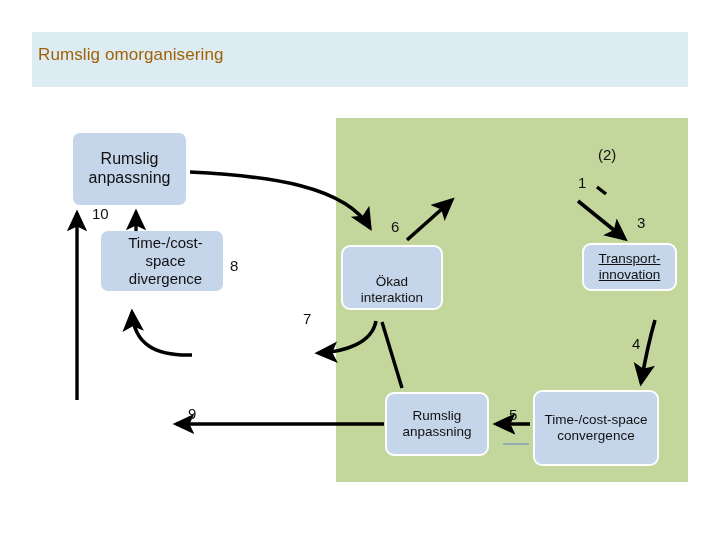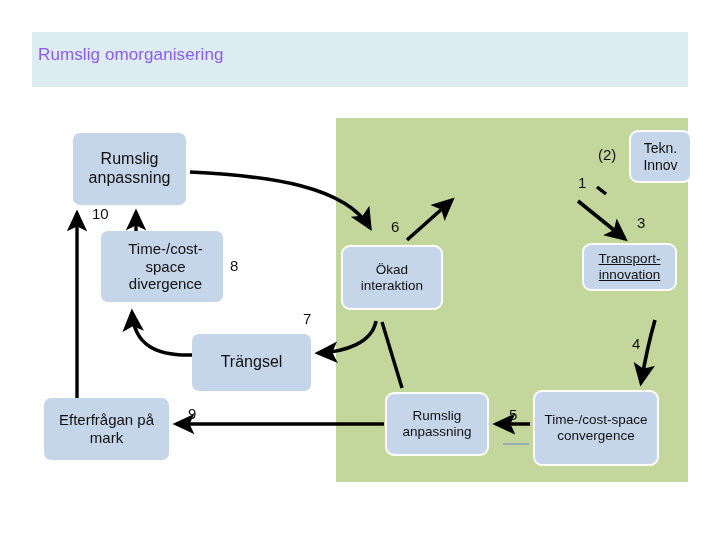--- a/index.html
+++ b/index.html
@@ -29,21 +29,21 @@
     top: 32px;
     width: 656px;
     height: 55px;
     background: #dcecf2;
   }
   #page-title {
     position: absolute;
     left: 38px;
     top: 45px;
     font-size: 17px;
-    color: #8b5cf6;
+    color: #a16207;
     letter-spacing: 0.1px;
     white-space: nowrap;
   }
 
   
   #green-panel {
     position: absolute;
     left: 336px;
     top: 118px;
     width: 352px;
@@ -70,21 +70,21 @@
     border-radius: 9px;
   }
   .node span { display: block; }
 
   
   #node-rumslig-anpassning-left {
     left: 73px; top: 133px; width: 113px; height: 72px;
     font-size: 16px;
   }
   #node-time-cost-divergence {
-    left: 101px; top: 231px; width: 122px; height: 71px;
+    left: 101px; top: 231px; width: 122px; height: 60px;
     font-size: 15px;
     padding-left: 11px;
   }
   #node-trangsel {
     left: 192px; top: 334px; width: 119px; height: 57px;
     font-size: 16px;
   }
   #node-efterfragan-pa-mark {
     left: 44px; top: 398px; width: 125px; height: 62px;
     font-size: 15px;
@@ -100,20 +100,21 @@
     font-size: 14px;
   }
   #node-transport-innovation {
     left: 582px; top: 243px; width: 95px; height: 48px;
     font-size: 13.5px;
     text-decoration: underline;
   }
   #node-okad-interaktion {
     left: 341px; top: 245px; width: 102px; height: 65px;
     font-size: 13.5px;
+    align-items: flex-end;
   }
   #node-rumslig-anpassning-green {
     left: 385px; top: 392px; width: 104px; height: 64px;
     font-size: 13.5px;
   }
   #node-time-cost-convergence {
     left: 533px; top: 390px; width: 126px; height: 76px;
     font-size: 13.5px;
   }
 
@@ -214,32 +215,23 @@
   </svg>
 
   <div class="node" id="node-rumslig-anpassning-left">
     <span>Rumslig anpassning</span>
   </div>
 
   <div class="node" id="node-time-cost-divergence">
     <span>Time-/cost-space divergence</span>
   </div>
 
-  <div class="node" id="node-trangsel">
-    <span>Trängsel</span>
-  </div>
-
-  <div class="node" id="node-efterfragan-pa-mark">
-    <span>Efterfrågan på mark</span>
-  </div>
-
-
-  <div class="node framed" id="node-tekn-innov">
-    <span>Tekn. Innov</span>
-  </div>
+
+
+
 
   <div class="node framed" id="node-transport-innovation">
     <span>Transport-innovation</span>
   </div>
 
   <div class="node framed" id="node-okad-interaktion">
     <span>Ökad interaktion</span>
   </div>
 
   <div class="node framed" id="node-rumslig-anpassning-green">

